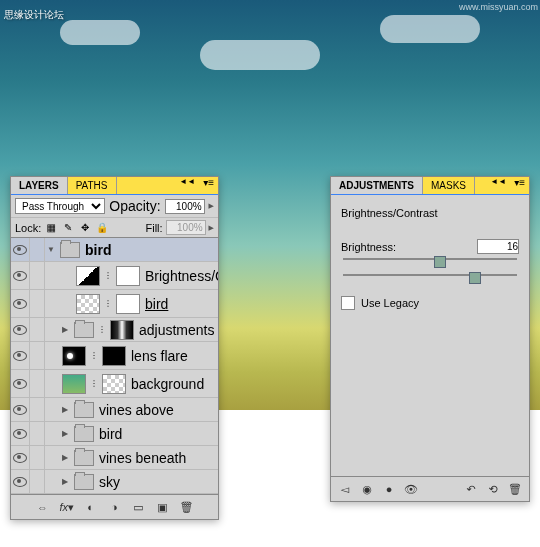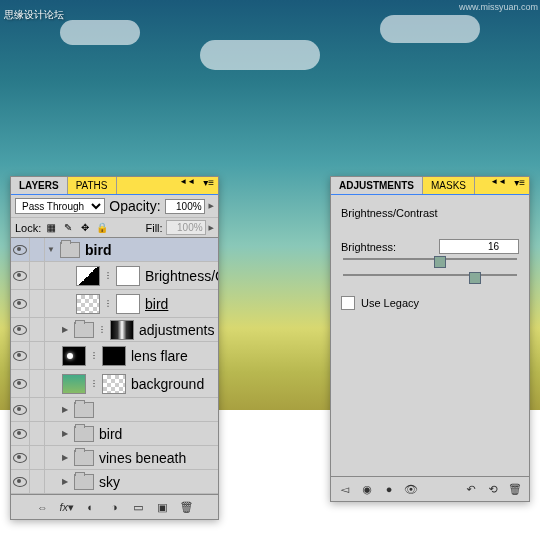--- a/index.html
+++ b/index.html
@@ -48,21 +48,21 @@
 .layer-name{flex:1;padding-left:2px;font-size:14px;white-space:nowrap;overflow:hidden}
 .layer-name.bold{font-weight:bold}
 .layer-name.underline{text-decoration:underline}
 .layer-row.selected{background:#c0c8d8}
 .panel-footer{display:flex;align-items:center;padding:4px;border-top:1px solid #888;gap:8px;justify-content:center;background:#d4d4d4}
 .footer-icon{width:16px;height:16px;display:flex;align-items:center;justify-content:center;cursor:pointer;font-size:11px;color:#333}
 .adj-body{padding:6px 10px}
 .adj-title{font-weight:normal;padding:6px 0}
 .slider-row{margin:14px 0}
 .slider-labels{display:flex;justify-content:space-between;align-items:center;margin-bottom:4px}
-.slider-val{width:40px;background:#fff;border:1px solid #888;padding:1px 19px;text-align:right;font-size:10px}
+.slider-val{width:40px;background:#fff;border:1px solid #888;padding:1px 0;text-align:right;font-size:10px}
 .slider-track{height:2px;background:#888;position:relative;margin:0 2px}
 .slider-thumb{position:absolute;width:10px;height:10px;background:#8a9;border:1px solid #567;top:-2px;transform:translateX(-50%)}
 .checkbox-row{display:flex;align-items:center;gap:6px;margin-top:20px}
 .checkbox{width:12px;height:12px;border:1px solid #888;background:#fff}
 .adj-footer{display:flex;align-items:center;padding:4px 6px;border-top:1px solid #888;gap:6px;background:#d4d4d4;margin-top:160px}
 .adj-footer .spacer{flex:1}
 </style>
 </head>
 <body>
 
@@ -167,20 +167,21 @@
         <div class="layer-name">background</div>
       </div>
       <div class="layer-row">
         <div class="vis">
           <div class="vis-eye"></div>
         </div>
         <div class="link"></div>
         <div style="width:14px"></div>
         <div class="expand">▶</div>
         <div class="thumb folder"></div>
+        <div class="layer-name">vines above</div>
       </div>
       <div class="layer-row">
         <div class="vis">
           <div class="vis-eye"></div>
         </div>
         <div class="link"></div>
         <div style="width:14px"></div>
         <div class="expand">▶</div>
         <div class="thumb folder"></div>
         <div class="layer-name">bird</div>

